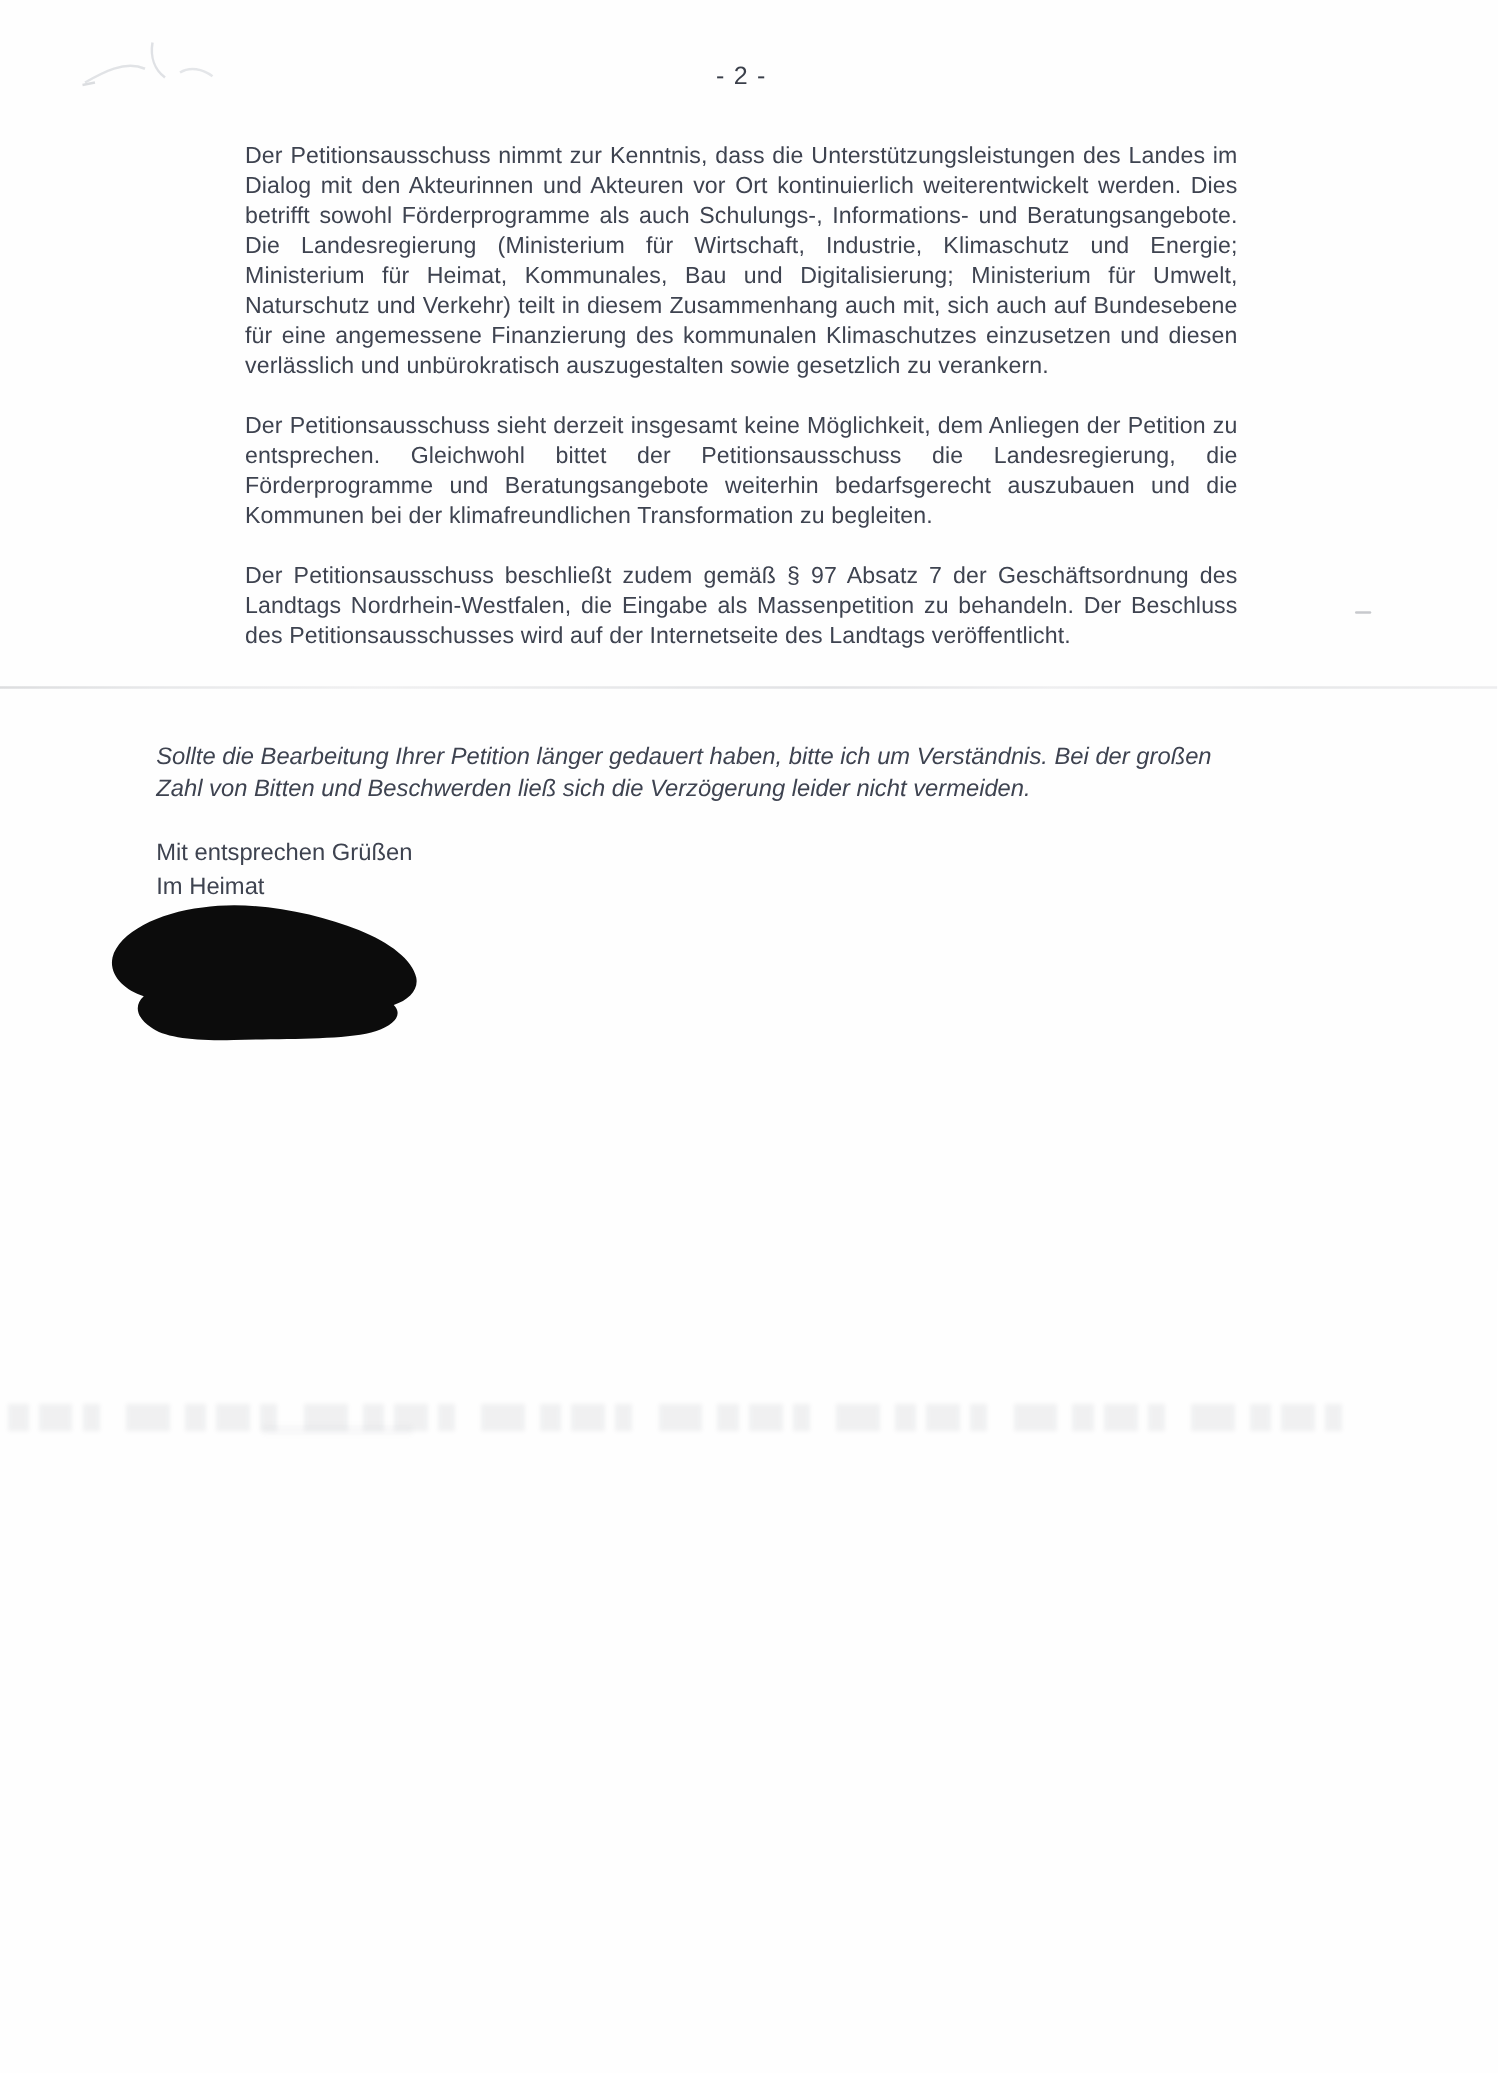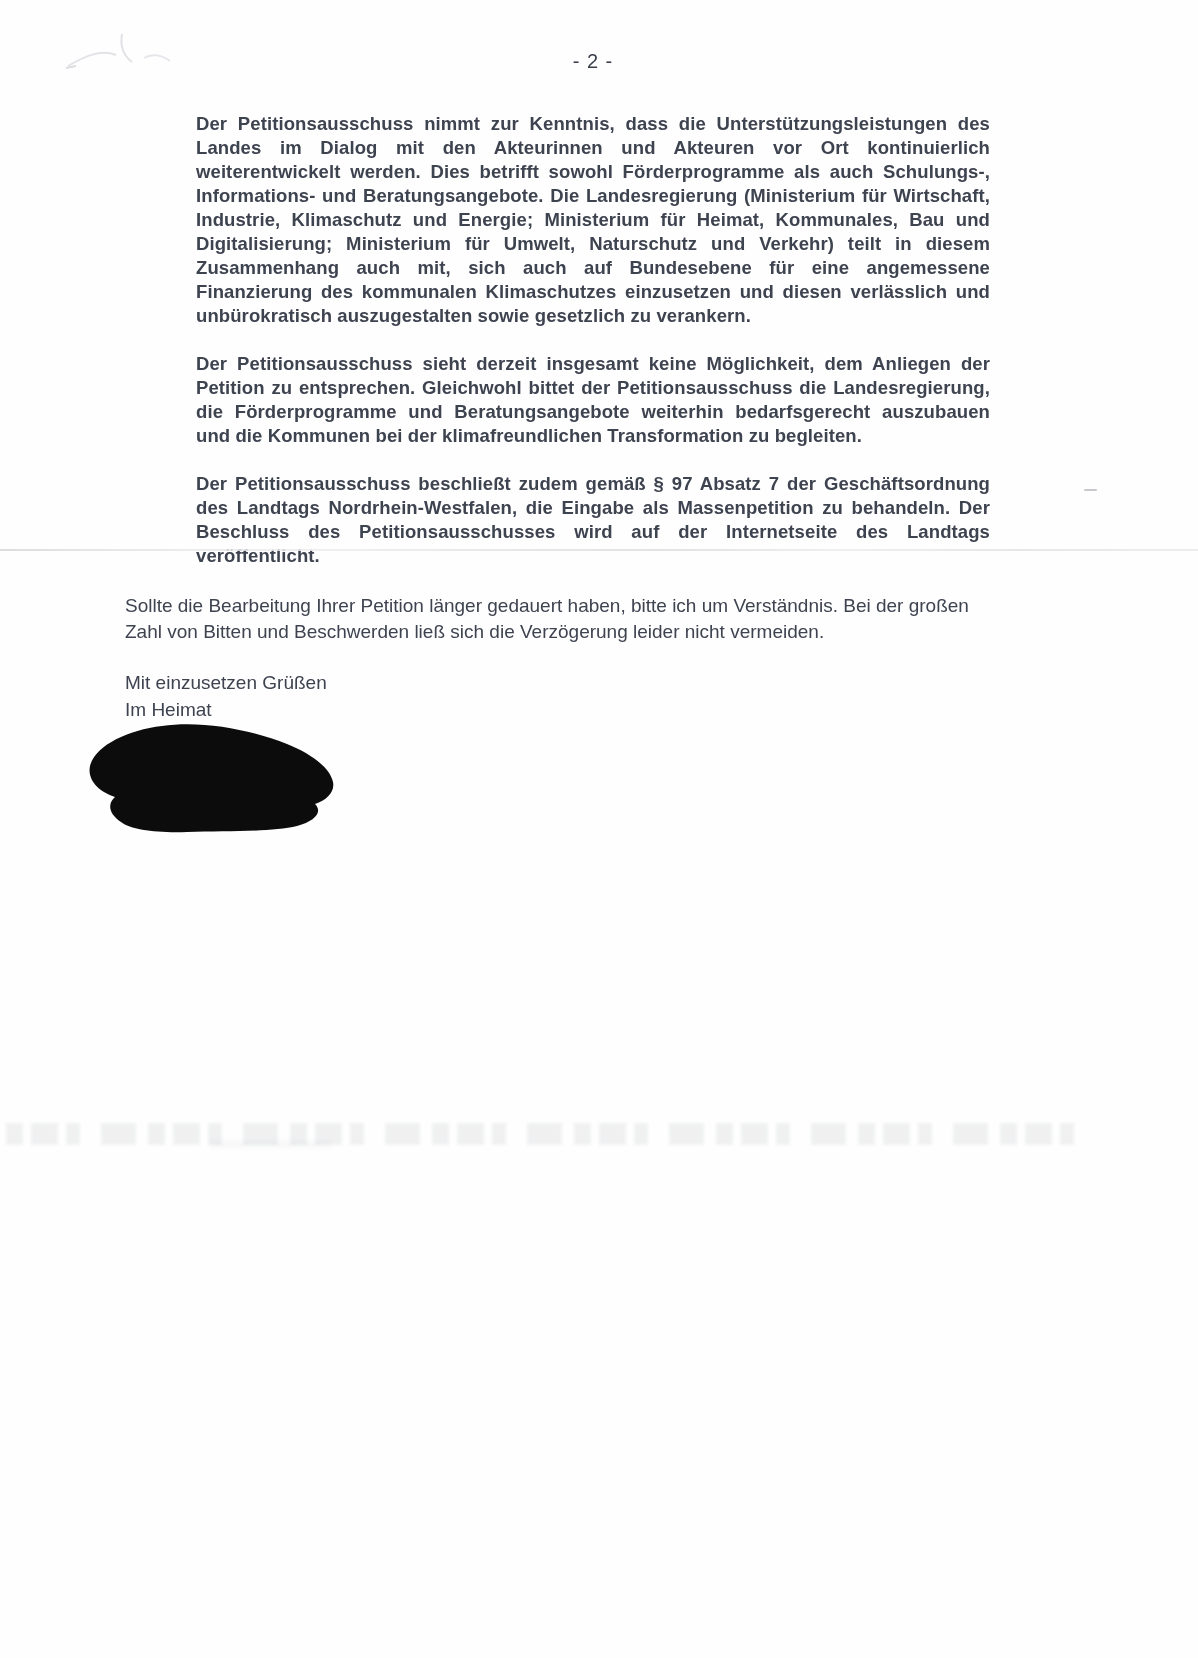--- a/index.html
+++ b/index.html
@@ -35,34 +35,33 @@
     top: 112px;
     left: 196px;
     width: 794px;
     font-size: 18.5px;
     line-height: 24px;
     text-align: justify;
     letter-spacing: 0.1px;
   }
   .body-block p {
     margin: 0 0 24px 0;
-    font-weight: bold;
   }
 
   
   .closing-block {
     position: absolute;
     top: 593px;
     left: 125px;
     width: 866px;
     font-size: 19px;
     line-height: 26px;
     text-align: left;
   }
-  .closing-block p { margin: 0; }
+  .closing-block p { margin: 0; font-style: italic; }
   .signoff {
     position: absolute;
     left: 125px;
     font-size: 19px;
     line-height: 26px;
   }
   .signoff.salutation { top: 670px; }
   .signoff.on-behalf  { top: 697px; }
 
   
@@ -149,21 +148,21 @@
     <p>Der Petitionsausschuss sieht derzeit insgesamt keine Möglichkeit, dem Anliegen der Petition zu entsprechen. Gleichwohl bittet der Petitionsausschuss die Landesregierung, die Förderprogramme und Beratungsangebote weiterhin bedarfsgerecht auszubauen und die Kommunen bei der klimafreundlichen Transformation zu begleiten.</p>
     <p>Der Petitionsausschuss beschließt zudem gemäß § 97 Absatz 7 der Geschäftsordnung des Landtags Nordrhein-Westfalen, die Eingabe als Massenpetition zu behandeln. Der Beschluss des Petitionsausschusses wird auf der Internetseite des Landtags veröffentlicht.</p>
   </div>
 
   <div class="fold-line"></div>
 
   <div class="closing-block">
     <p>Sollte die Bearbeitung Ihrer Petition länger gedauert haben, bitte ich um Verständnis. Bei der großen Zahl von Bitten und Beschwerden ließ sich die Verzögerung leider nicht vermeiden.</p>
   </div>
 
-  <div class="signoff salutation">Mit einzusetzen Grüßen</div>
+  <div class="signoff salutation">Mit entsprechen Grüßen</div>
   <div class="signoff on-behalf">Im Heimat</div>
 
   <svg class="signature-blob" viewBox="0 0 250 118" xmlns="http://www.w3.org/2000/svg" aria-hidden="true">
     <path fill="#0c0c0c" d="M 75,6
          C 40,10 8,26 3,46
          C 0,60 12,72 28,77
          C 20,84 22,94 34,102
          C 44,110 70,113 100,112
          C 140,111 185,112 210,106
          C 228,101 236,92 228,84

